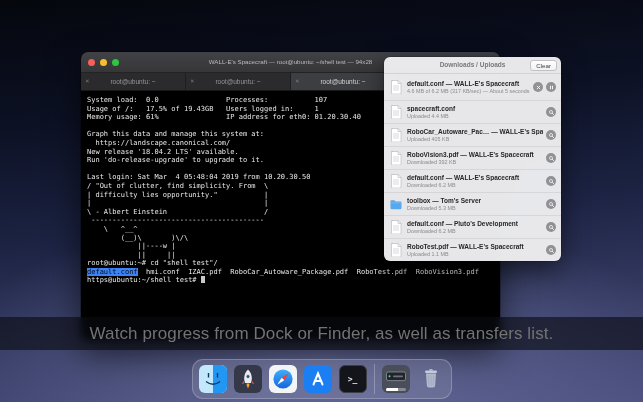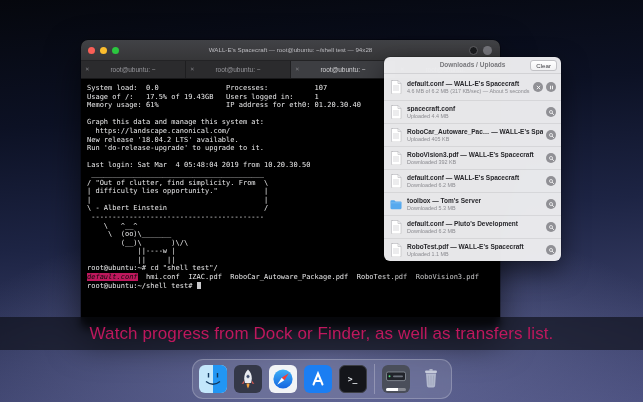--- a/index.html
+++ b/index.html
@@ -4,21 +4,21 @@
 <style>
   html,body{margin:0;padding:0;}
   body{
     width:643px;height:402px;overflow:hidden;position:relative;
     font-family:"Liberation Sans",sans-serif;
     background:
       radial-gradient(ellipse 95% 60% at 50% 90%, rgba(128,133,182,0.55), rgba(128,133,182,0) 62%),
       linear-gradient(175deg,#05070d 0%,#0c1124 28%,#1d2444 55%,#3a4069 82%,#4b507f 100%);
   }
   
-  .window{position:absolute;left:81px;top:40px;width:419px;height:288px;border-radius:7px;
+  .window{position:absolute;left:81px;top:52px;width:419px;height:288px;border-radius:7px;
     overflow:hidden;background:#000;z-index:10;
     box-shadow:0 14px 34px rgba(0,0,0,.6),0 0 0 .5px rgba(0,0,0,.5);}
   .titlebar{height:20px;background:linear-gradient(#414246,#363638);display:flex;align-items:center;
     position:relative;border-bottom:1px solid #232325;}
   .traffic{display:flex;gap:5px;margin-left:7px;z-index:2;}
   .light{width:7px;height:7px;border-radius:50%;}
   .light.red{background:#f95f57}.light.yellow{background:#fbbd2e}.light.green{background:#2bc73f}
   .win-title{position:absolute;left:30px;right:30px;text-align:center;font-size:6.2px;color:#bcbcc0;
     line-height:20px;white-space:nowrap;overflow:hidden;}
   .titlebar-icons{margin-left:auto;display:flex;gap:5px;margin-right:8px;z-index:2;}
@@ -27,21 +27,21 @@
   .tb-icon.b{background:#75757b;}
   .tabbar{height:17px;display:flex;background:#2b2b2d;border-bottom:1px solid #18181a;}
   .tab{flex:1;position:relative;display:flex;align-items:center;justify-content:center;
     font-size:6.5px;color:#96969b;border-right:1px solid #1e1e20;background:#2b2b2d;white-space:nowrap;}
   .tab:last-child{border-right:none;}
   .tab.active{background:#3d3e42;color:#d2d2d5;}
   .tab .close{position:absolute;left:4px;font-size:5.5px;color:#7b7b80;line-height:1;}
   .screen{background:#000;height:calc(100% - 39px);padding:5px 6px;color:#e9e9ea;
     font-family:"DejaVu Sans Mono",monospace;font-size:7px;line-height:8.6px;}
   .term-line{white-space:pre;height:8.6px;}
-  .hl{background:#be185d;color:#0a0a0a;font-style:italic;}
+  .hl{background:#3b82f6;color:#0a0a0a;}
   .cursor{display:inline-block;width:4px;height:7px;background:#c9c9cb;vertical-align:-1px;}
   
   .popover{position:absolute;left:384px;top:57px;width:177px;border-radius:6px;z-index:20;
     background:rgba(238,238,241,.97);overflow:hidden;
     box-shadow:0 10px 26px rgba(0,0,0,.5),0 0 0 .5px rgba(0,0,0,.28);}
   .pop-header{height:16px;position:relative;border-bottom:1px solid #d2d2d5;}
   .pop-title{position:absolute;left:0;right:0;text-align:center;font-size:6.5px;font-weight:700;
     color:#78787c;line-height:16px;}
   .clear-btn{position:absolute;right:4px;top:2.5px;height:11px;padding:0 5px;box-sizing:border-box;
     background:linear-gradient(#ffffff,#f1f1f3);border:.5px solid #c2c2c6;border-radius:3px;
@@ -54,21 +54,21 @@
   .file-ic.folder{height:11px;}
   .meta{flex:1;min-width:0;}
   .fname{font-size:6.5px;font-weight:700;color:#27272b;white-space:nowrap;overflow:hidden;}
   .fsub{font-size:5.4px;color:#8b8b90;white-space:nowrap;overflow:hidden;margin-top:1.5px;}
   .cbtn{width:10px;height:10px;border-radius:50%;background:#909095;display:flex;align-items:center;
     justify-content:center;flex:none;margin-left:3px;}
   .cbtn svg{width:7px;height:7px;display:block;}
   
   .caption{position:absolute;left:0;right:0;top:317px;height:33px;background:rgba(10,11,17,.62);
     display:flex;align-items:center;justify-content:center;z-index:25;backdrop-filter:blur(4px);}
-  .caption-text{font-size:17px;color:#be185d;letter-spacing:.1px;text-align:center;}
+  .caption-text{font-size:17px;color:#737373;letter-spacing:.1px;text-align:center;}
   
   .dock{position:absolute;left:50%;transform:translateX(-50%);bottom:3px;height:38px;padding:0 6px;
     display:flex;align-items:center;gap:7px;border-radius:11px;z-index:25;
     background:rgba(145,150,180,.30);border:.5px solid rgba(255,255,255,.22);backdrop-filter:blur(6px);}
   .dock-ic{width:28px;height:28px;position:relative;flex:none;}
   .dock-ic svg{width:28px;height:28px;display:block;}
   .dock-sep{width:1px;height:30px;background:rgba(255,255,255,.25);flex:none;}
   .term-dock{width:28px;height:28px;border-radius:6px;background:#14151a;border:.5px solid #3c3e45;
     box-sizing:border-box;display:flex;align-items:center;justify-content:center;}
   .term-dock span{font-family:"DejaVu Sans Mono",monospace;font-size:8px;font-weight:700;color:#e2e5ea;}
@@ -114,34 +114,32 @@
     <div class="term-line">System load:  0.0                Processes:           107</div>
     <div class="term-line">Usage of /:   17.5% of 19.43GB   Users logged in:     1</div>
     <div class="term-line">Memory usage: 61%                IP address for eth0: 01.20.30.40</div>
     <div class="term-line"> </div>
     <div class="term-line">Graph this data and manage this system at:</div>
     <div class="term-line">  https://landscape.canonical.com/</div>
     <div class="term-line">New release '18.04.2 LTS' available.</div>
     <div class="term-line">Run 'do-release-upgrade' to upgrade to it.</div>
     <div class="term-line"> </div>
     <div class="term-line">Last login: Sat Mar  4 05:48:04 2019 from 10.20.30.50</div>
-    <div class="term-line"> _________________________________________</div>
     <div class="term-line">/ "Out of clutter, find simplicity. From  \</div>
     <div class="term-line">| difficulty lies opportunity."           |</div>
     <div class="term-line">|                                         |</div>
     <div class="term-line">\ - Albert Einstein                       /</div>
     <div class="term-line"> -----------------------------------------</div>
     <div class="term-line">    \   ^__^</div>
-    <div class="term-line">     \  (oo)\_______</div>
     <div class="term-line">        (__)\       )\/\</div>
     <div class="term-line">            ||----w |</div>
     <div class="term-line">            ||     ||</div>
     <div class="term-line">root@ubuntu:~# cd "shell test"/</div>
     <div class="term-line"><span class="hl">default.conf</span><span>  hmi.conf  IZAC.pdf  RoboCar_Autoware_Package.pdf  RoboTest.pdf  RoboVision3.pdf</span></div>
-    <div class="term-line"><span>root@ubuntu:~/shell test# </span><span class="cursor"></span></div>
+    <div class="term-line"><span>https@ubuntu:~/shell test# </span><span class="cursor"></span></div>
   </div>
 </div>
 
 <div class="popover">
   <div class="pop-header">
     <div class="pop-title">Downloads / Uploads</div>
     <button class="clear-btn">Clear</button>
   </div>
   <div>
 

